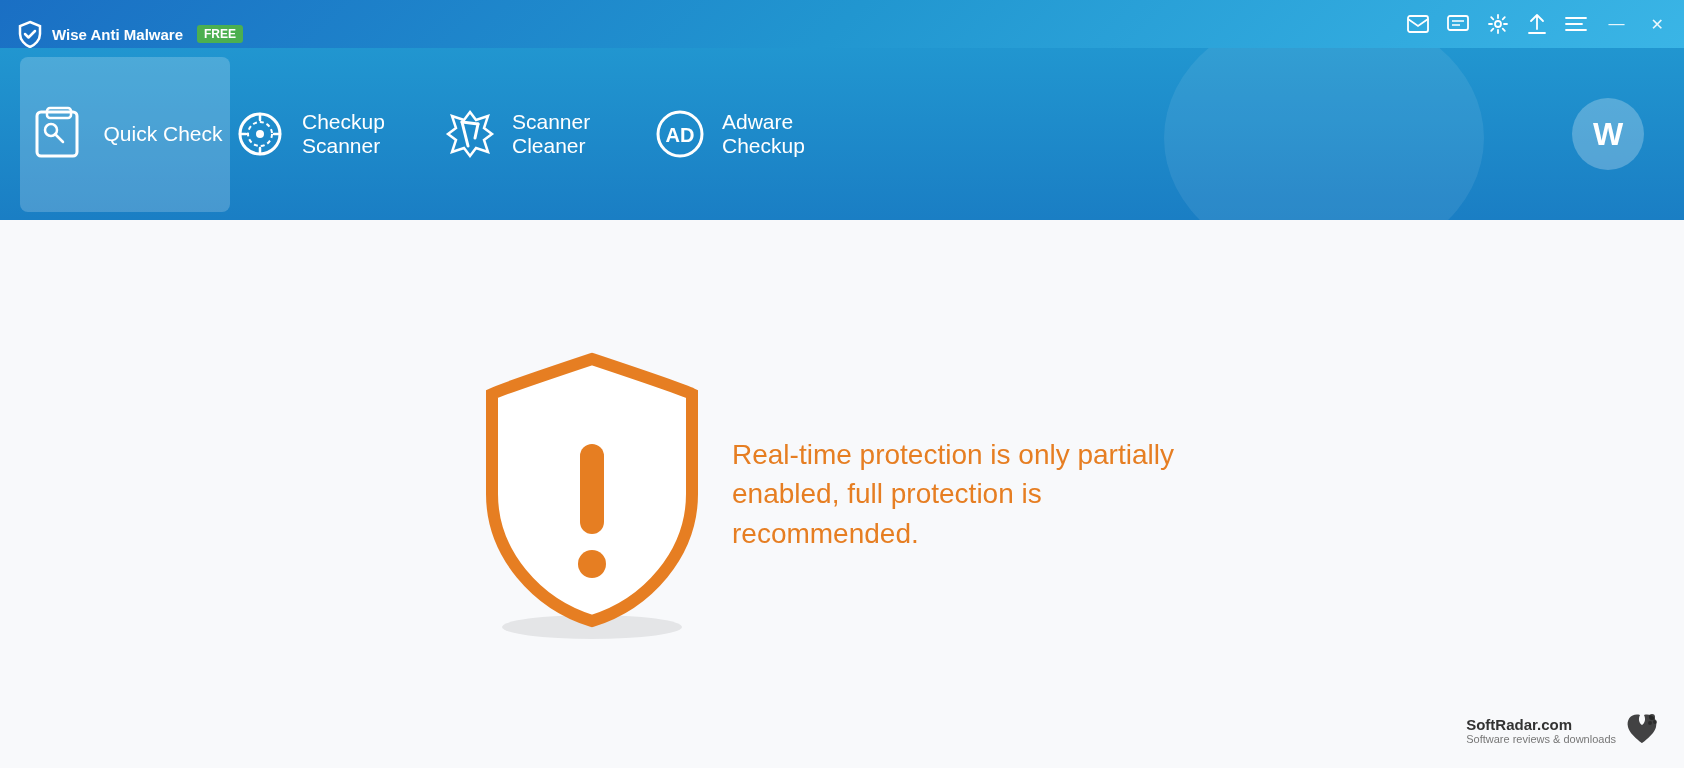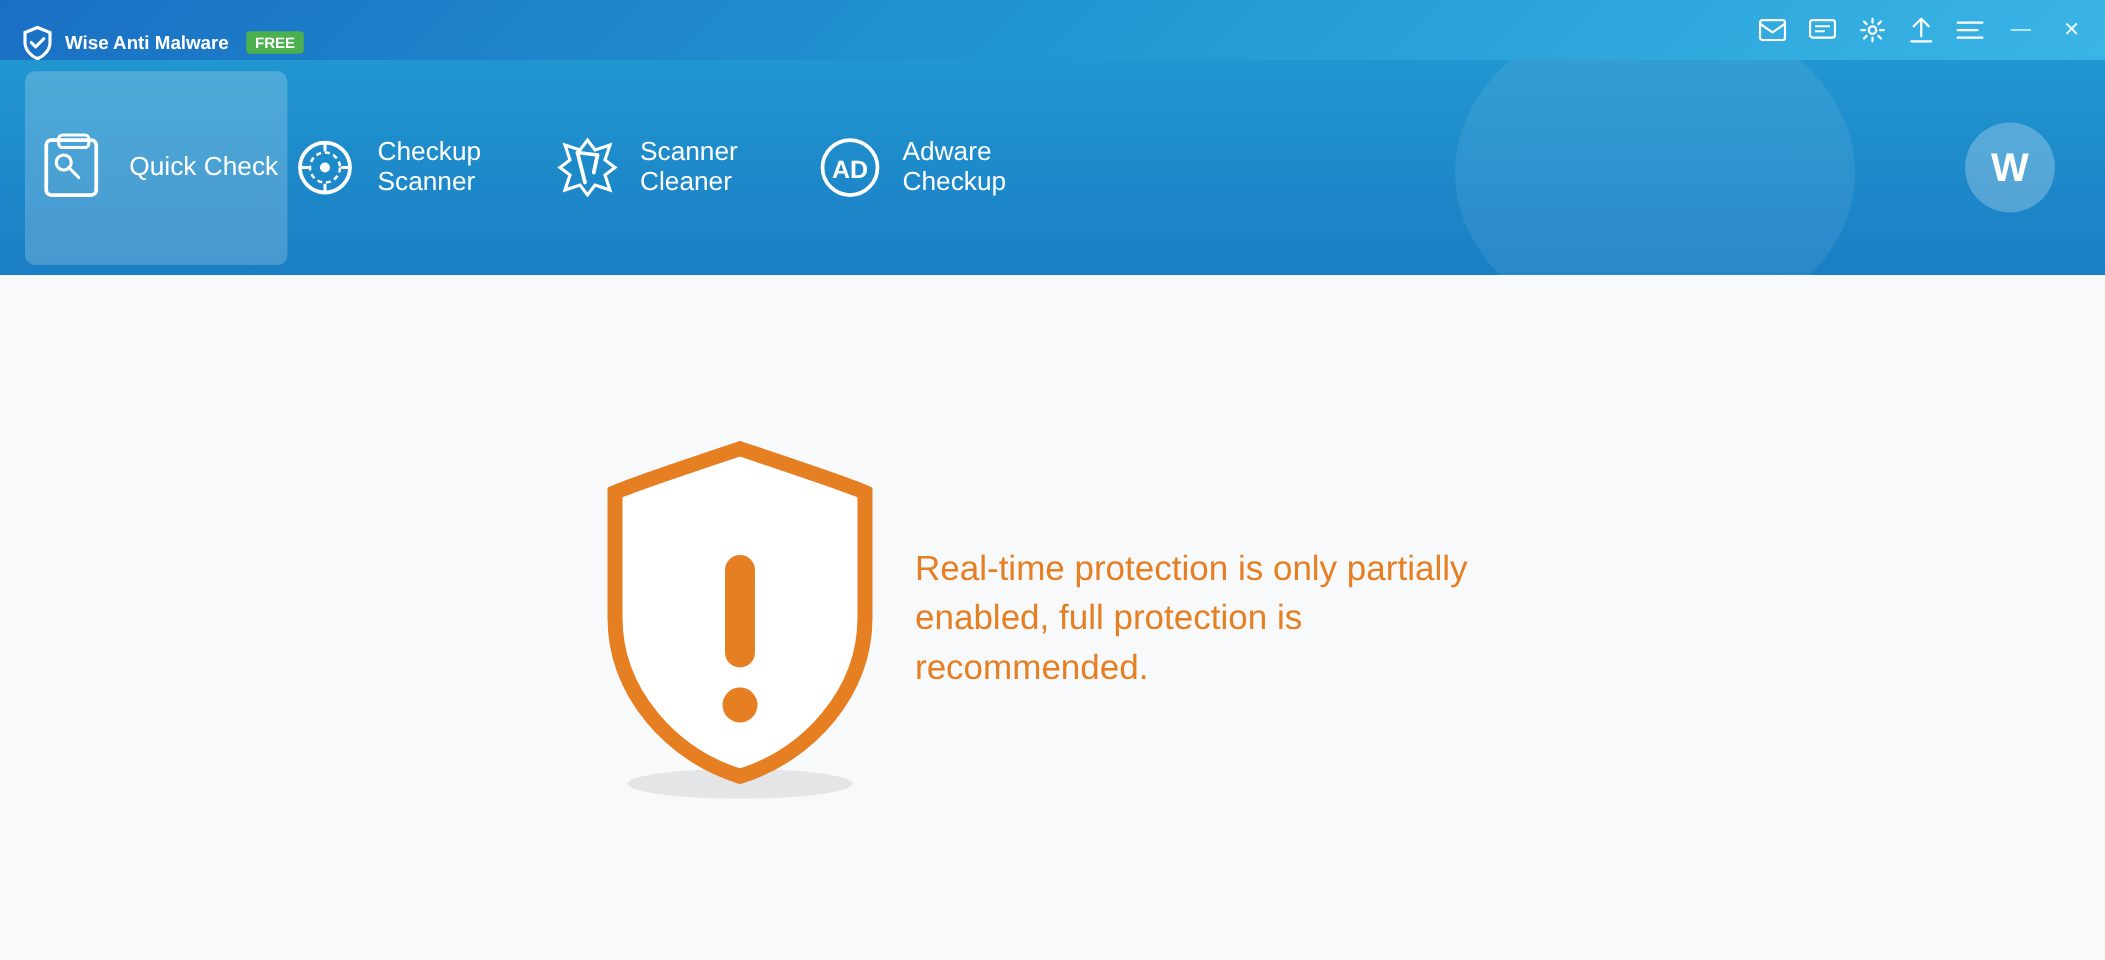--- a/index.html
+++ b/index.html
@@ -334,13 +334,27 @@
       <rect x="128" y="95" width="24" height="90" rx="12" fill="#e67e22"></rect>
 
       <circle cx="140" cy="215" r="14" fill="#e67e22"></circle>
     </svg>
 
     <div class="message-area">
       <p class="warning-text">Real-time protection is only partially enabled, full protection is recommended.</p>
     </div>
   </div>
 
+  <div class="softradar">
+    <div>
+      <div class="softradar-name">SoftRadar.com</div>
+      <div class="softradar-sub">Software reviews &amp; downloads</div>
+    </div>
+    <span class="softradar-icon">
+      <svg width="36" height="36" viewBox="0 0 36 36" fill="none">
+        <path d="M18 34 C18 34 6 26 4 18 C2 10 8 4 16 6 C14 10 15 14 18 16 C21 14 22 10 20 6 C28 4 34 10 32 18 C30 26 18 34 18 34 Z" fill="#222" opacity="0.85"></path>
+        <circle cx="28" cy="8" r="3" fill="#222" opacity="0.85"></circle>
+        <circle cx="26" cy="14" r="2" fill="#222" opacity="0.7"></circle>
+        <circle cx="31" cy="13" r="2" fill="#222" opacity="0.7"></circle>
+      </svg>
+    </span>
+  </div>
 </div>
 
 </body></html>

